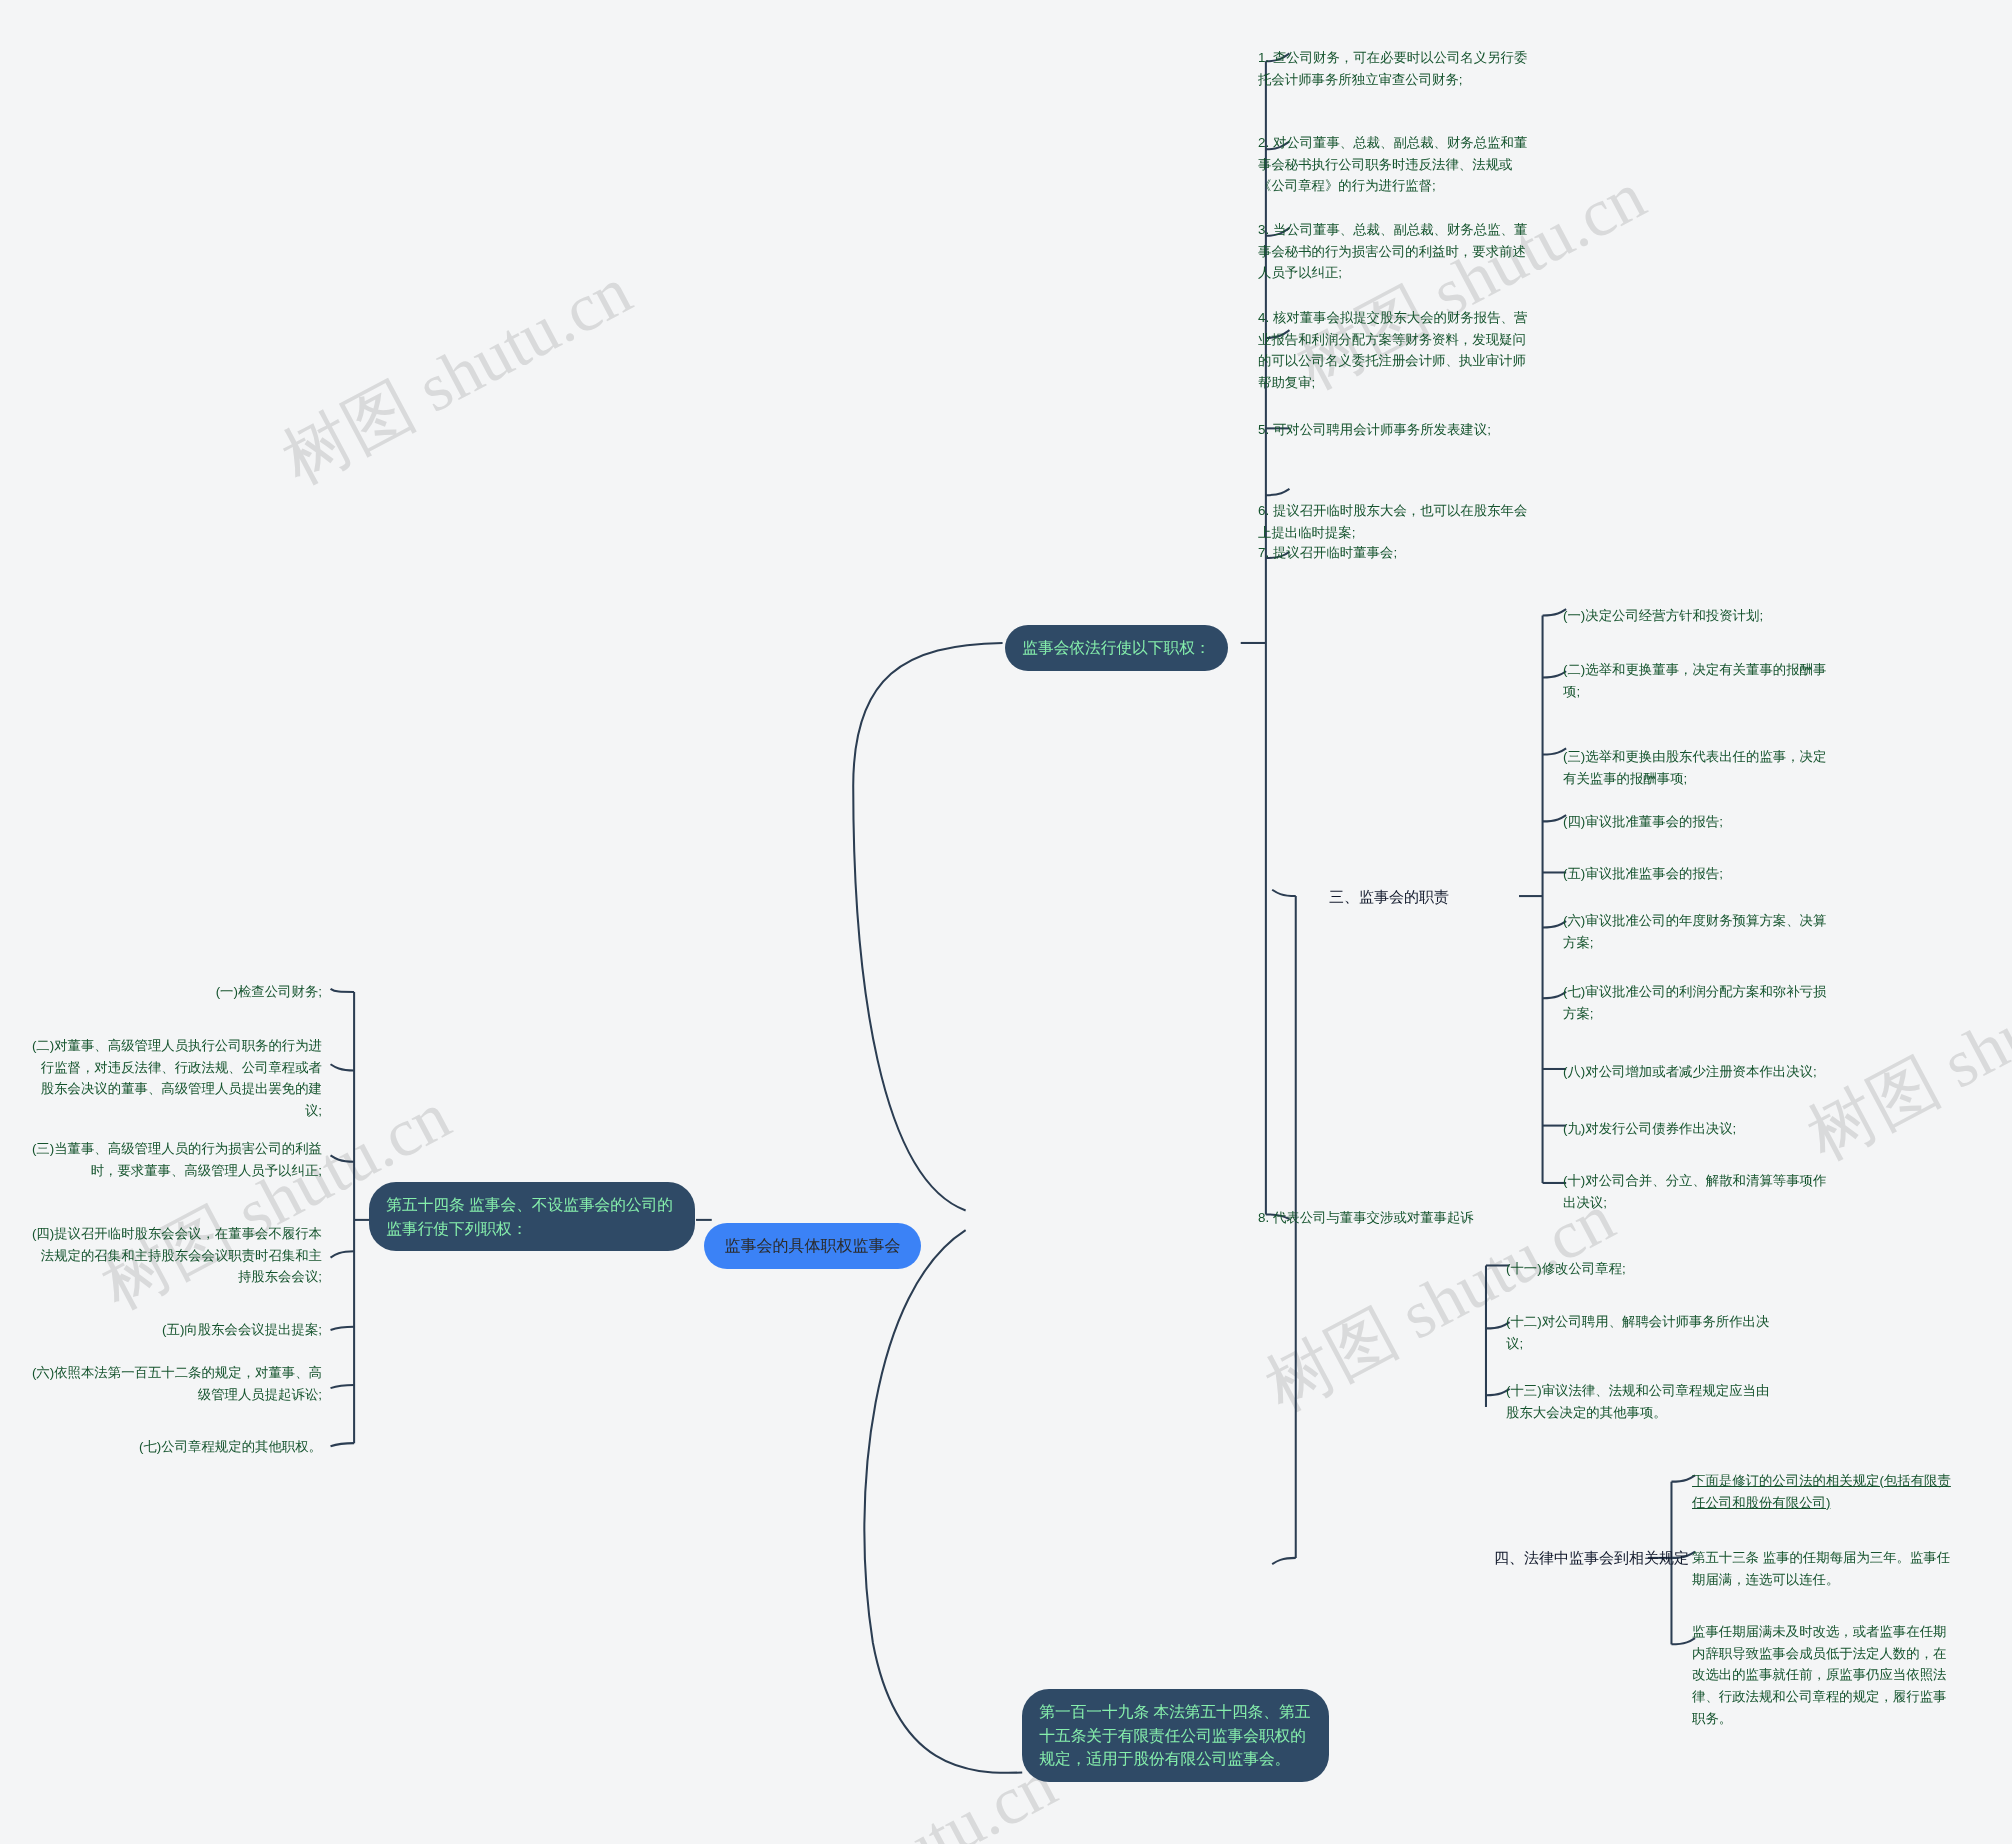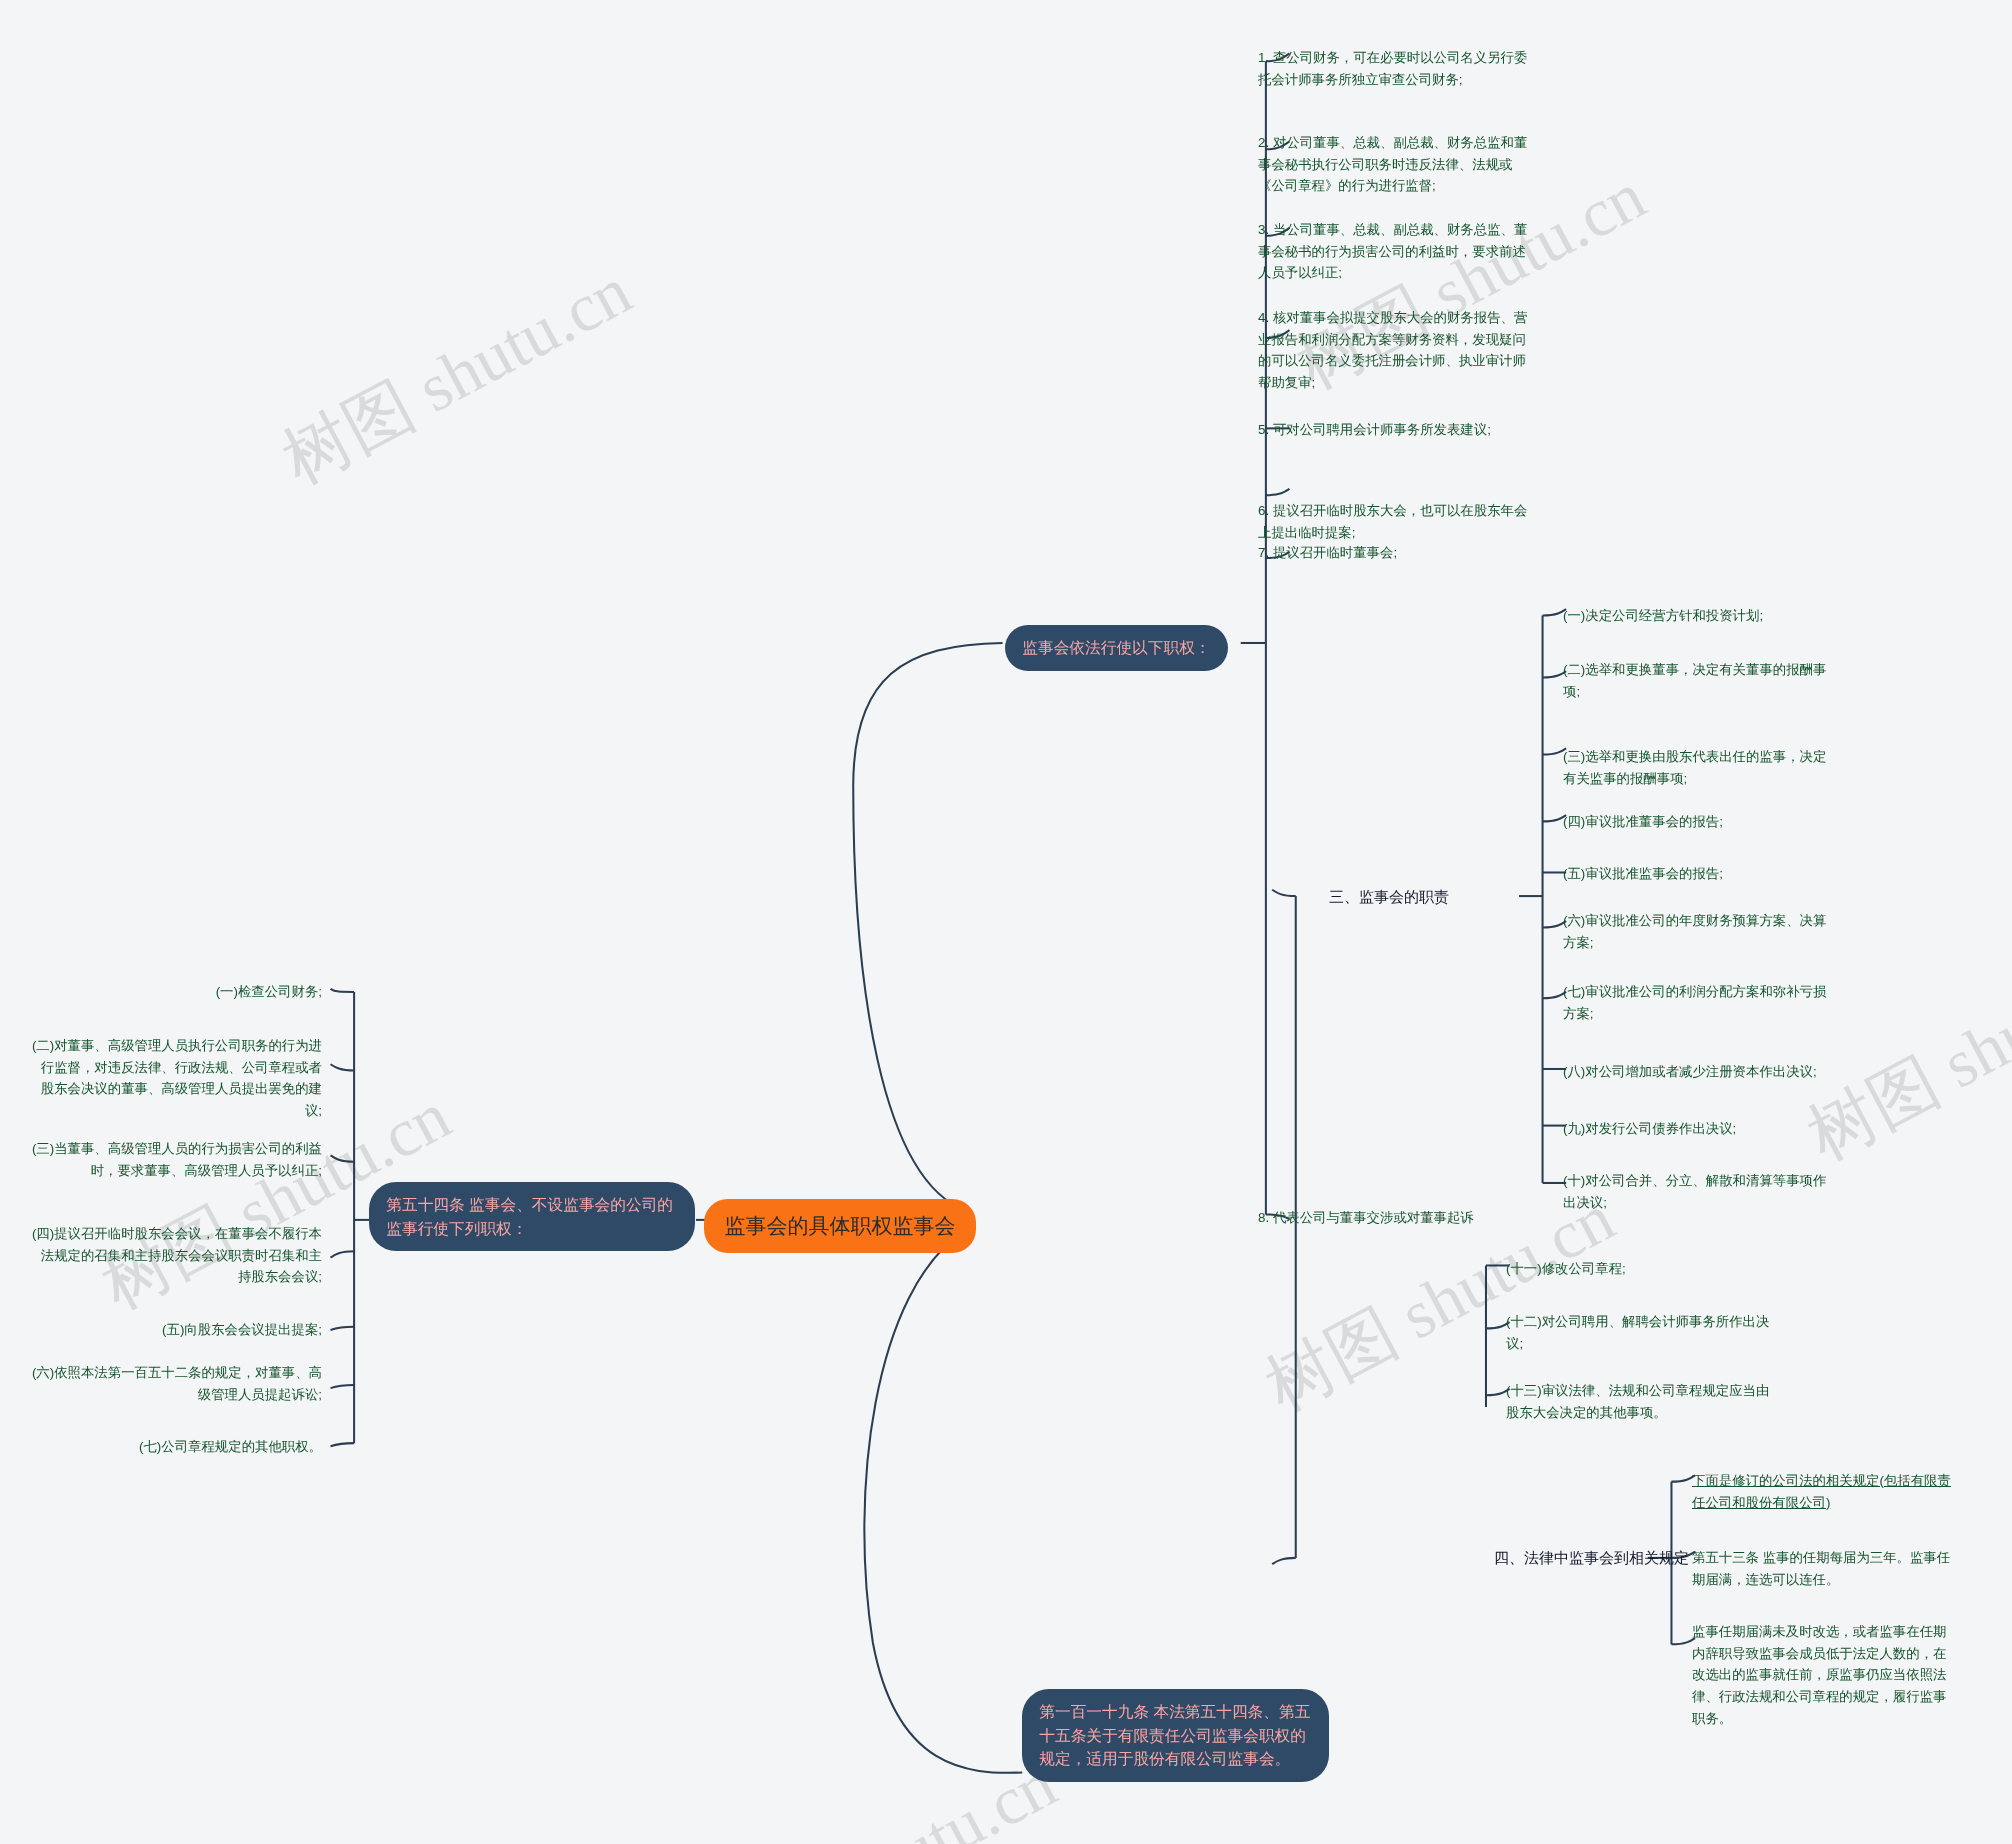--- a/index.html
+++ b/index.html
@@ -26,26 +26,26 @@
 
   
   svg.links{position:absolute;inset:0;width:2013px;height:1844px;z-index:2;
             pointer-events:none;}
   svg.links path,svg.links line{fill:none;stroke:#2b3d52;stroke-width:2.6;}
 
   
   .node{position:absolute;z-index:3;box-sizing:border-box;}
 
   .pill{
-    background:#2f4a66;color:#fca5a5;border-radius:27px;
+    background:#2f4a66;color:#86efac;border-radius:27px;
     padding:11px 17.3px;line-height:1.5;font-size:15.7px;
   }
   .pill.center{
-    background:#f97316;color:#2b2b2b;border-radius:23.6px;
-    font-size:21px;padding:11px 20.4px;white-space:nowrap;
+    background:#3b82f6;color:#2b2b2b;border-radius:23.6px;
+    font-size:16px;padding:11px 20.4px;white-space:nowrap;margin-top:24px;
   }
   .leaf{
     color:#14532d;font-size:13.4px;line-height:1.62;
   }
   .leaf.right{text-align:left;}
   .leaf.left{text-align:right;}
   .branch-title{color:#0f172a;font-size:15px;line-height:1.5;white-space:nowrap;}
 </style>
 </head>
 <body>

